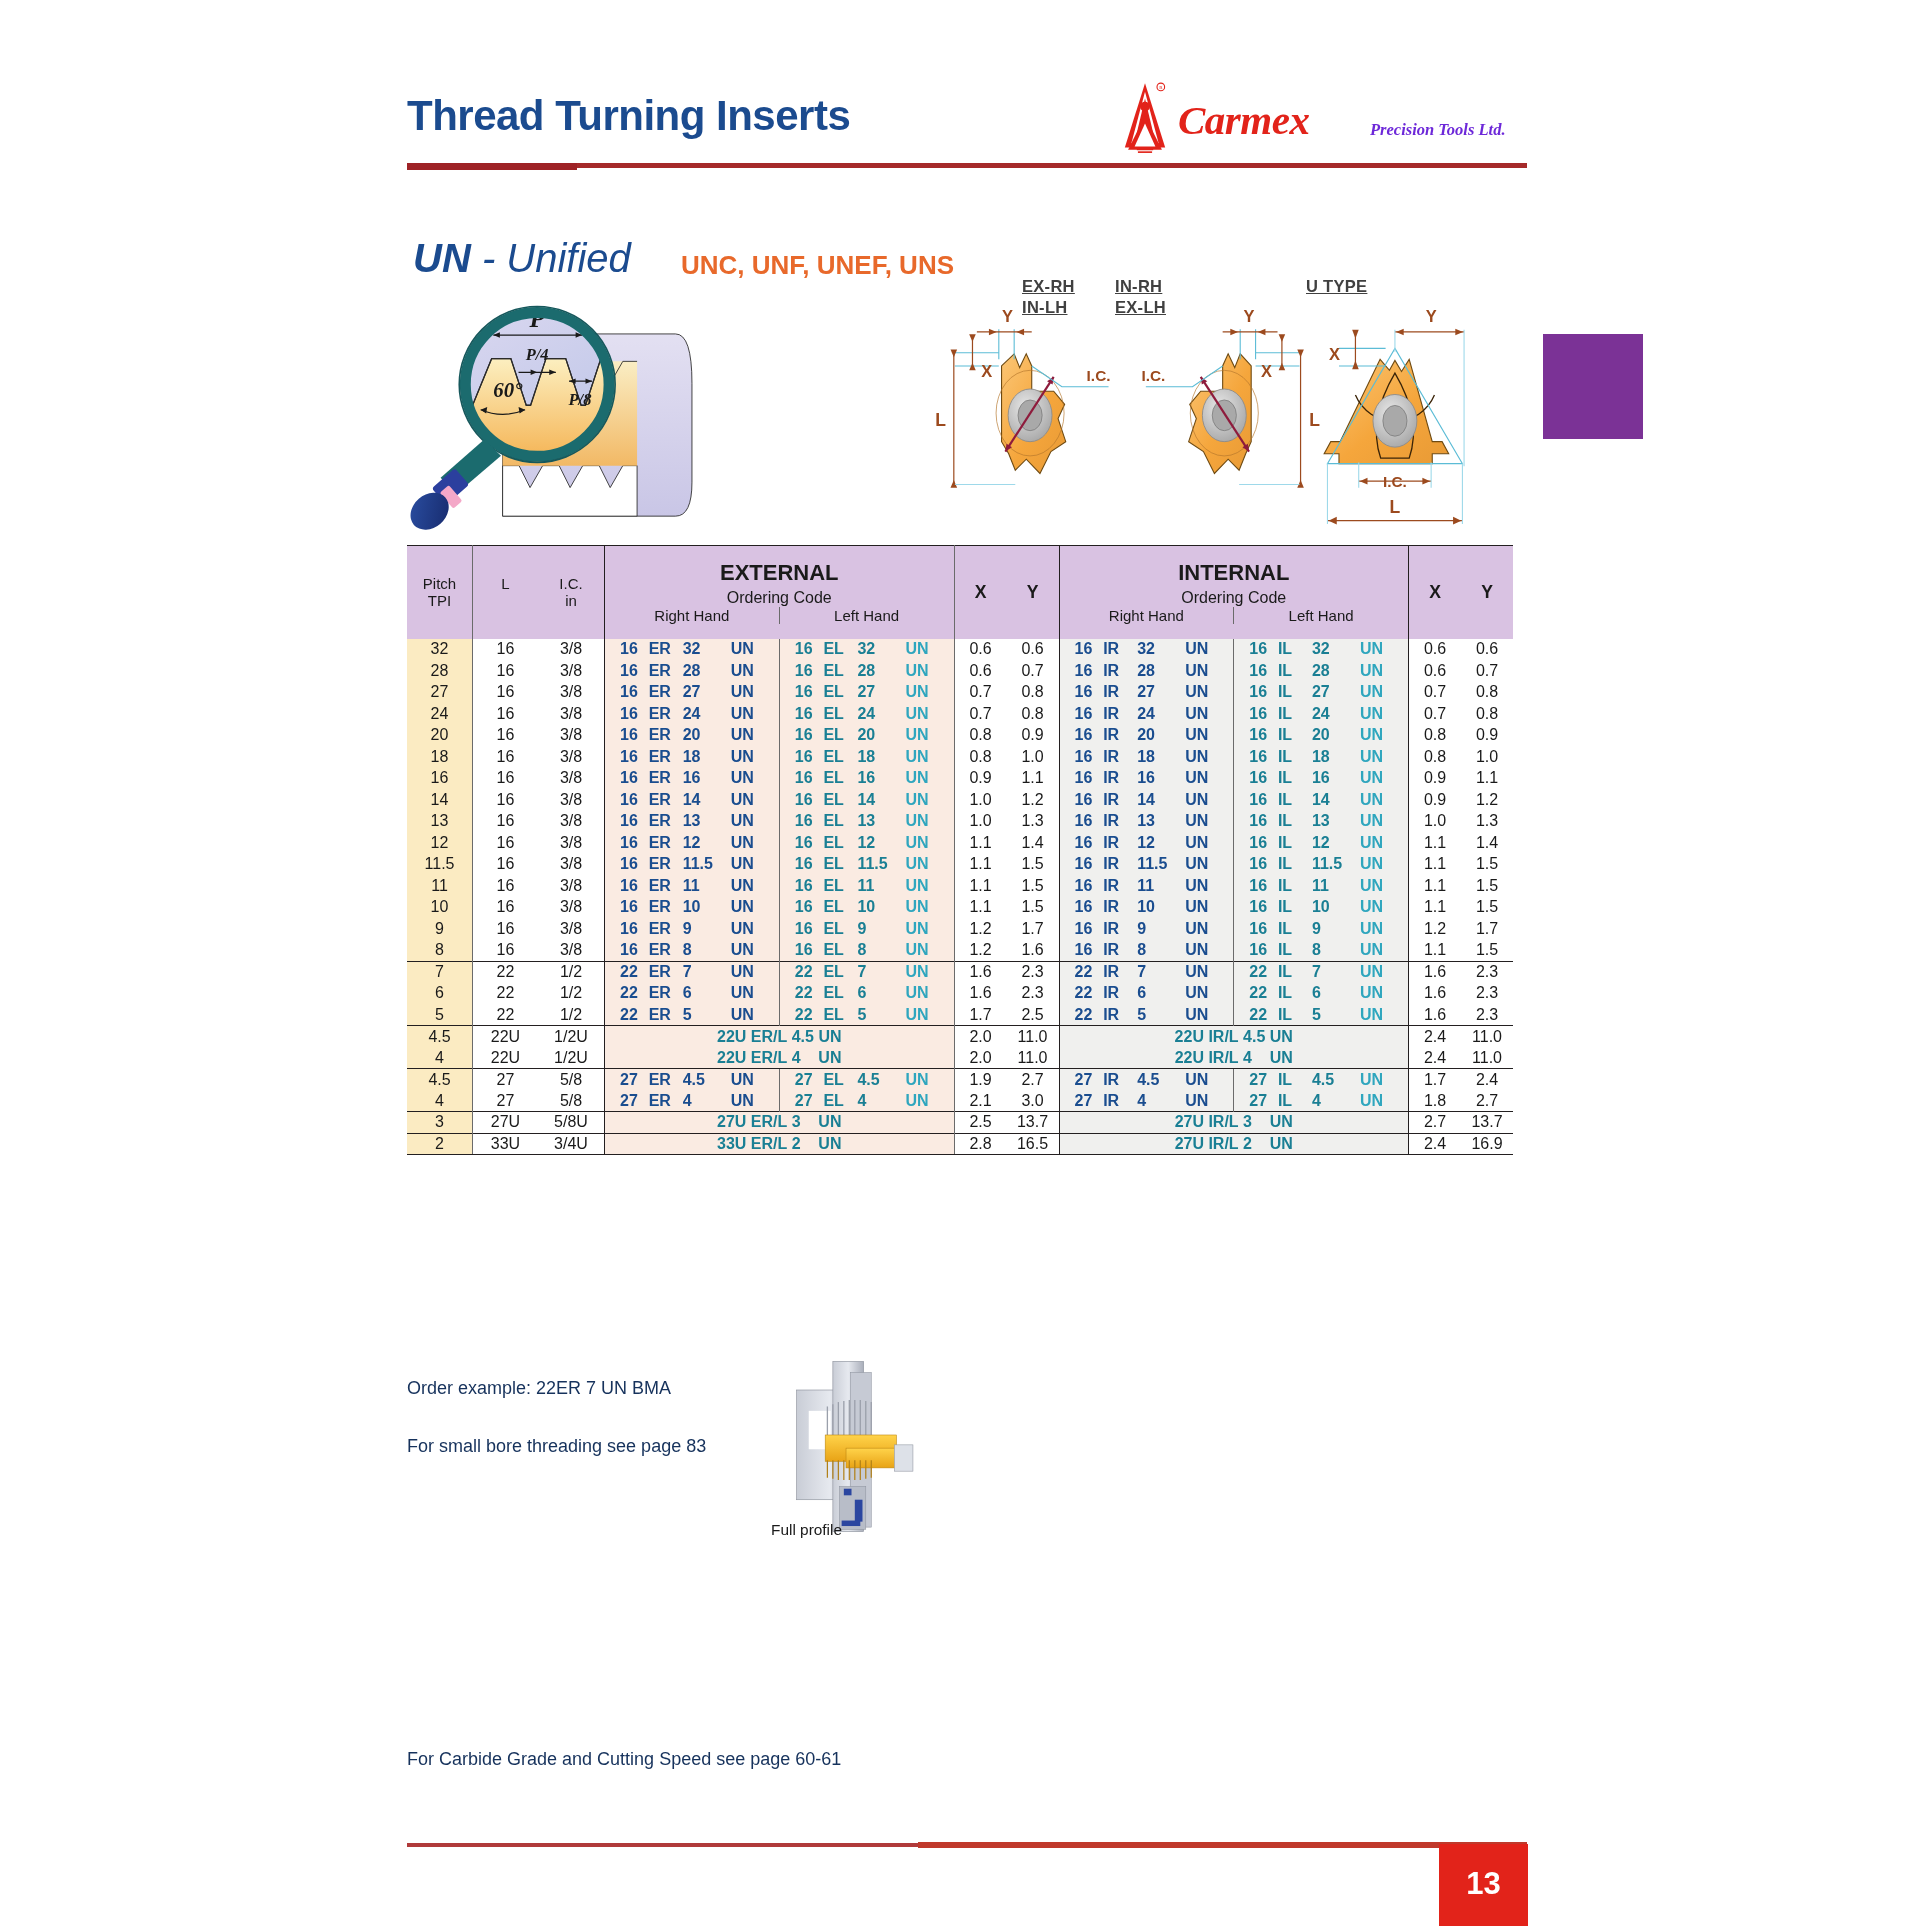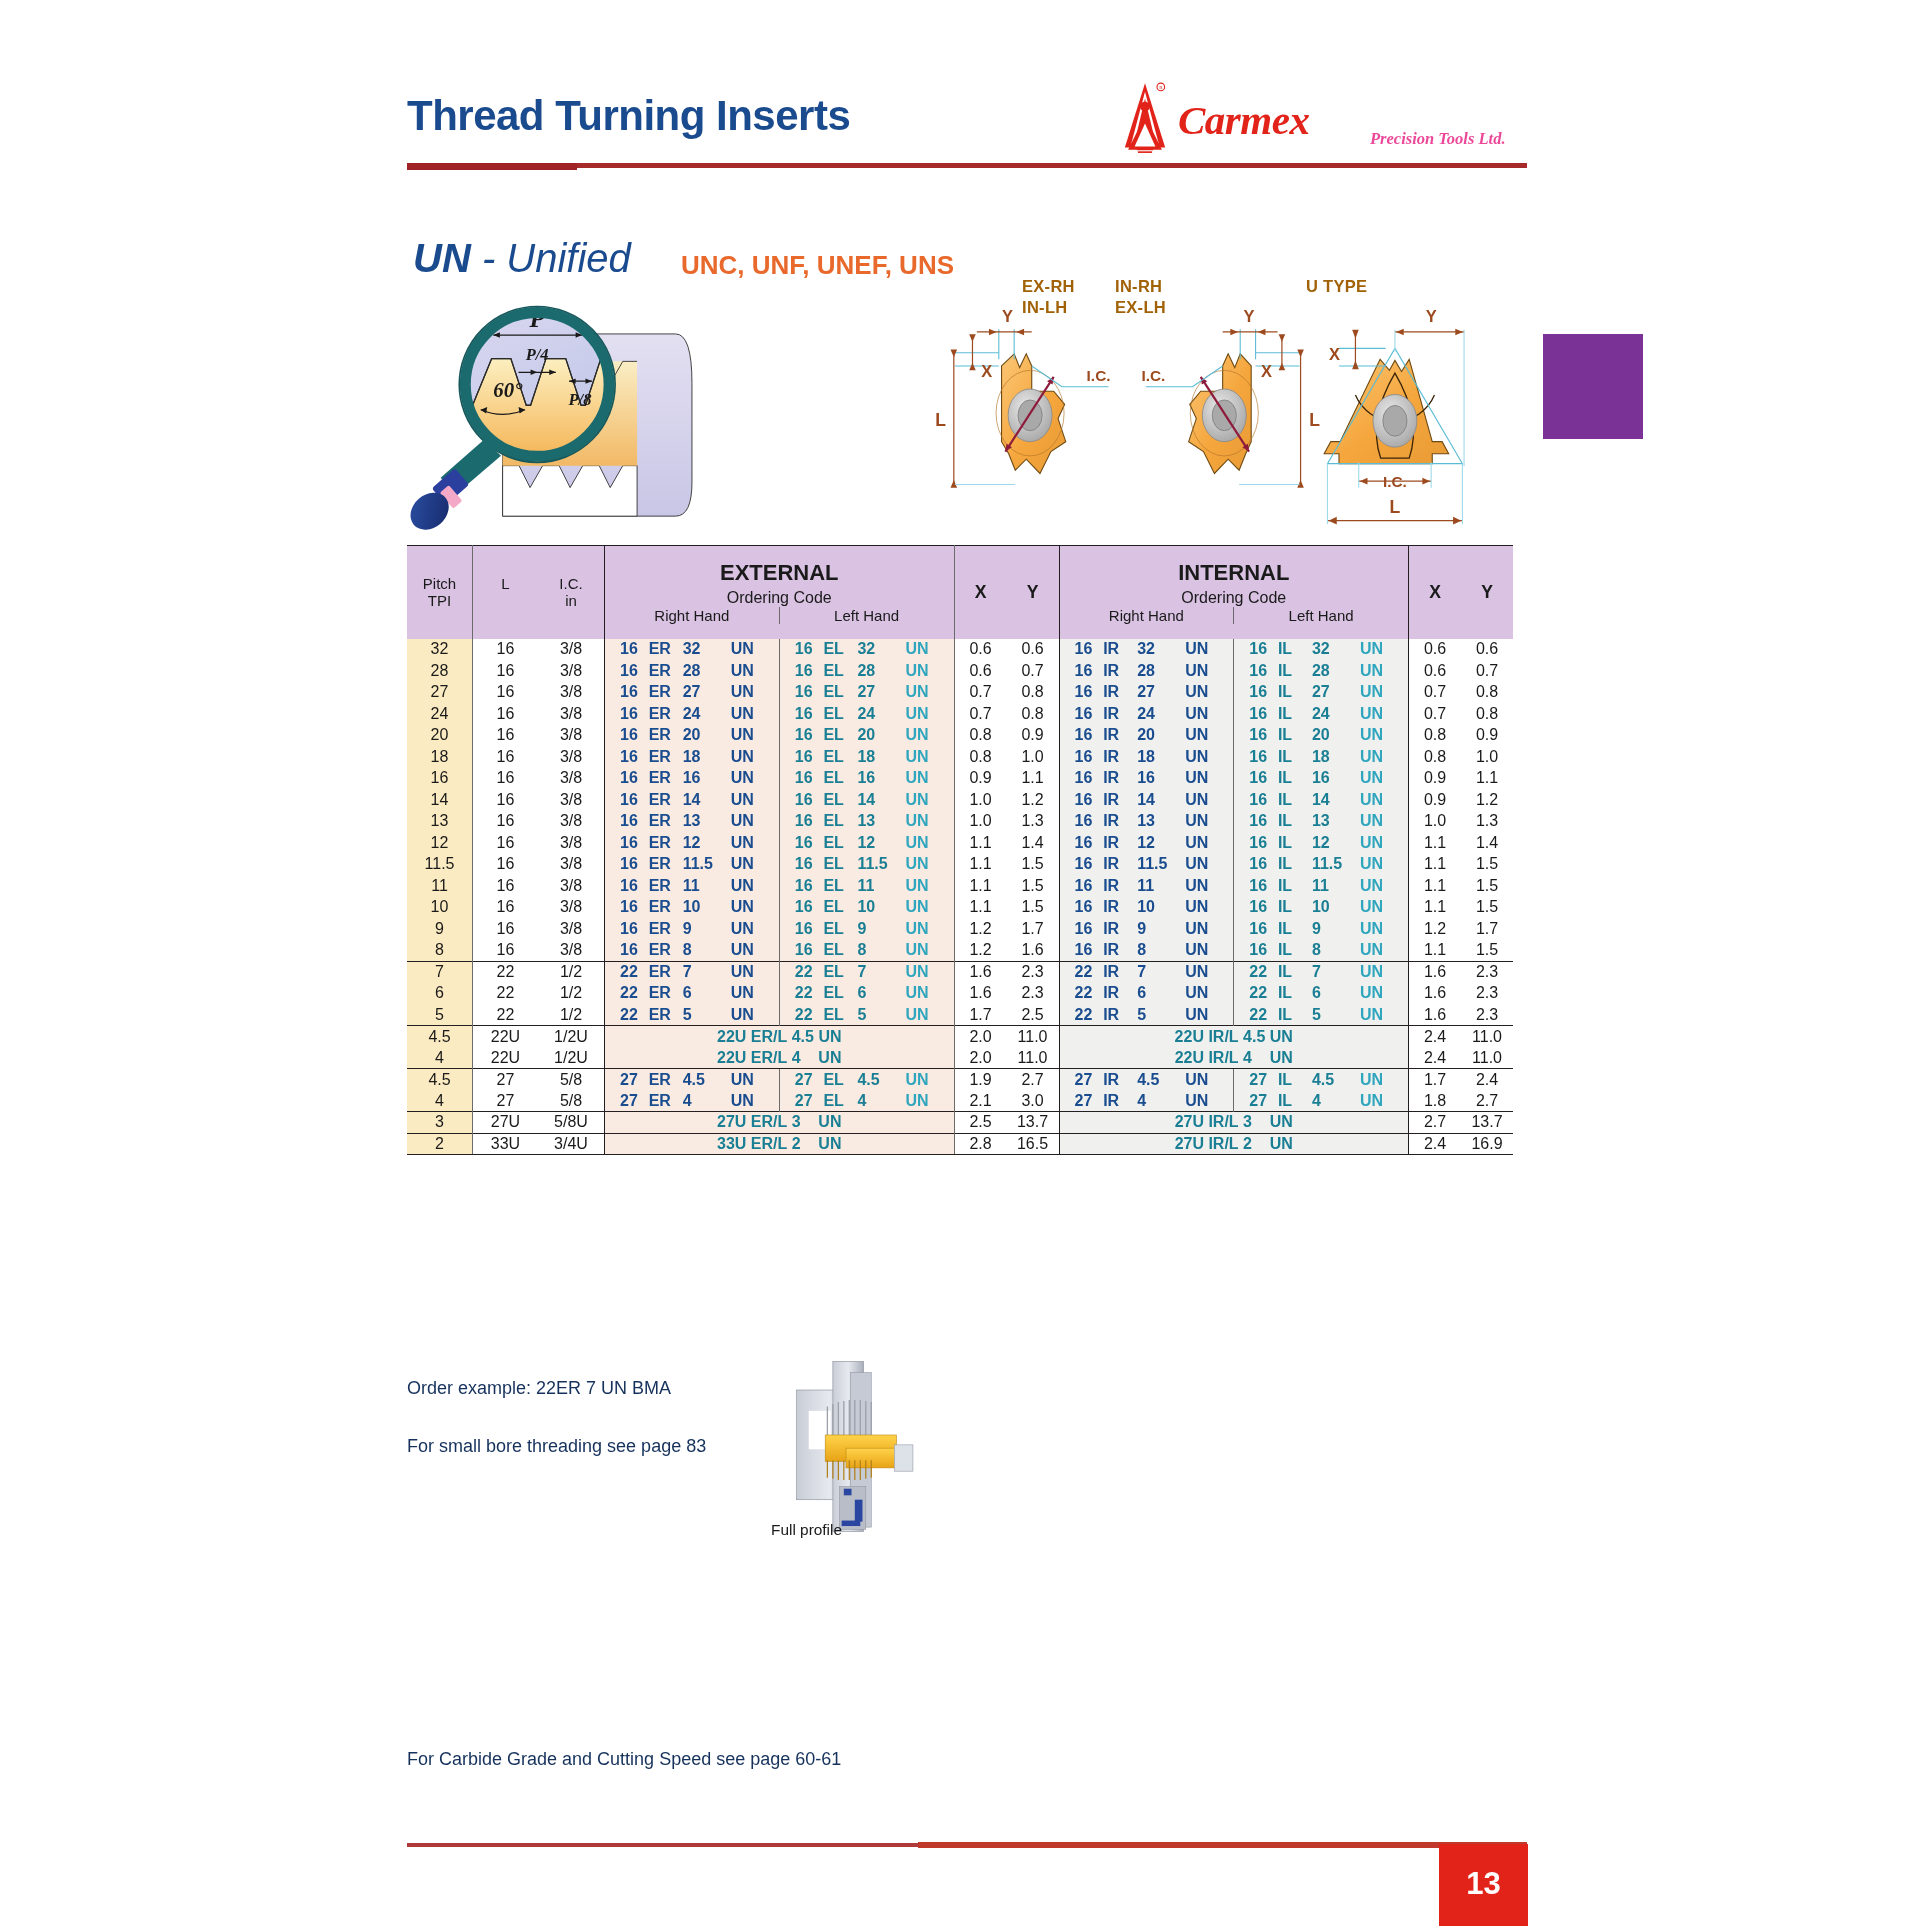--- a/index.html
+++ b/index.html
@@ -20,23 +20,22 @@
   #logo-mark{position:absolute;left:0;top:0;width:60px;height:71px;}
   #logo-name{
     position:absolute;left:63px;top:14.3px;
     font-family:"Liberation Serif",serif;
     font-size:41px;font-weight:bold;font-style:italic;color:#E2231A;
     letter-spacing:-0.5px;white-space:nowrap;
   }
   #logo-tagline{
     position:absolute;left:255px;top:38px;
     font-family:"Liberation Serif",serif;
-    font-size:16.5px;font-weight:bold;font-style:italic;color:#ec4899;
+    font-size:16.5px;font-weight:bold;font-style:italic;color:#6d28d9;
     white-space:nowrap;
-    margin-top:9px;
   }
   #header-rule{
     position:absolute;left:407px;top:163px;width:1120px;height:5px;
     background:#A52A2A;
   }
   #header-rule-thick{
     position:absolute;left:407px;top:163px;width:170px;height:7.1px;
     background:#9E2226;
   }
 
@@ -52,22 +51,22 @@
     font-size:26px;font-weight:bold;color:#E8692B;
     white-space:nowrap;
   }
 
   
   #thread-illustration{position:absolute;left:401px;top:301px;width:313px;height:236px;}
 
   
   #insert-diagrams{position:absolute;left:922px;top:277px;width:609px;height:258px;}
   .diag-label{
-    position:absolute;font-size:16.5px;font-weight:bold;color:#a16207;
-    white-space:nowrap;letter-spacing:0.3px;
+    position:absolute;font-size:16.5px;font-weight:bold;color:#404040;
+    white-space:nowrap;letter-spacing:0.3px;text-decoration:underline;
   }
 
   
   #purple-swatch{
     position:absolute;left:1543px;top:334px;width:100px;height:105px;
     background:#7B3296;
   }
 
   
   #spec-table{

